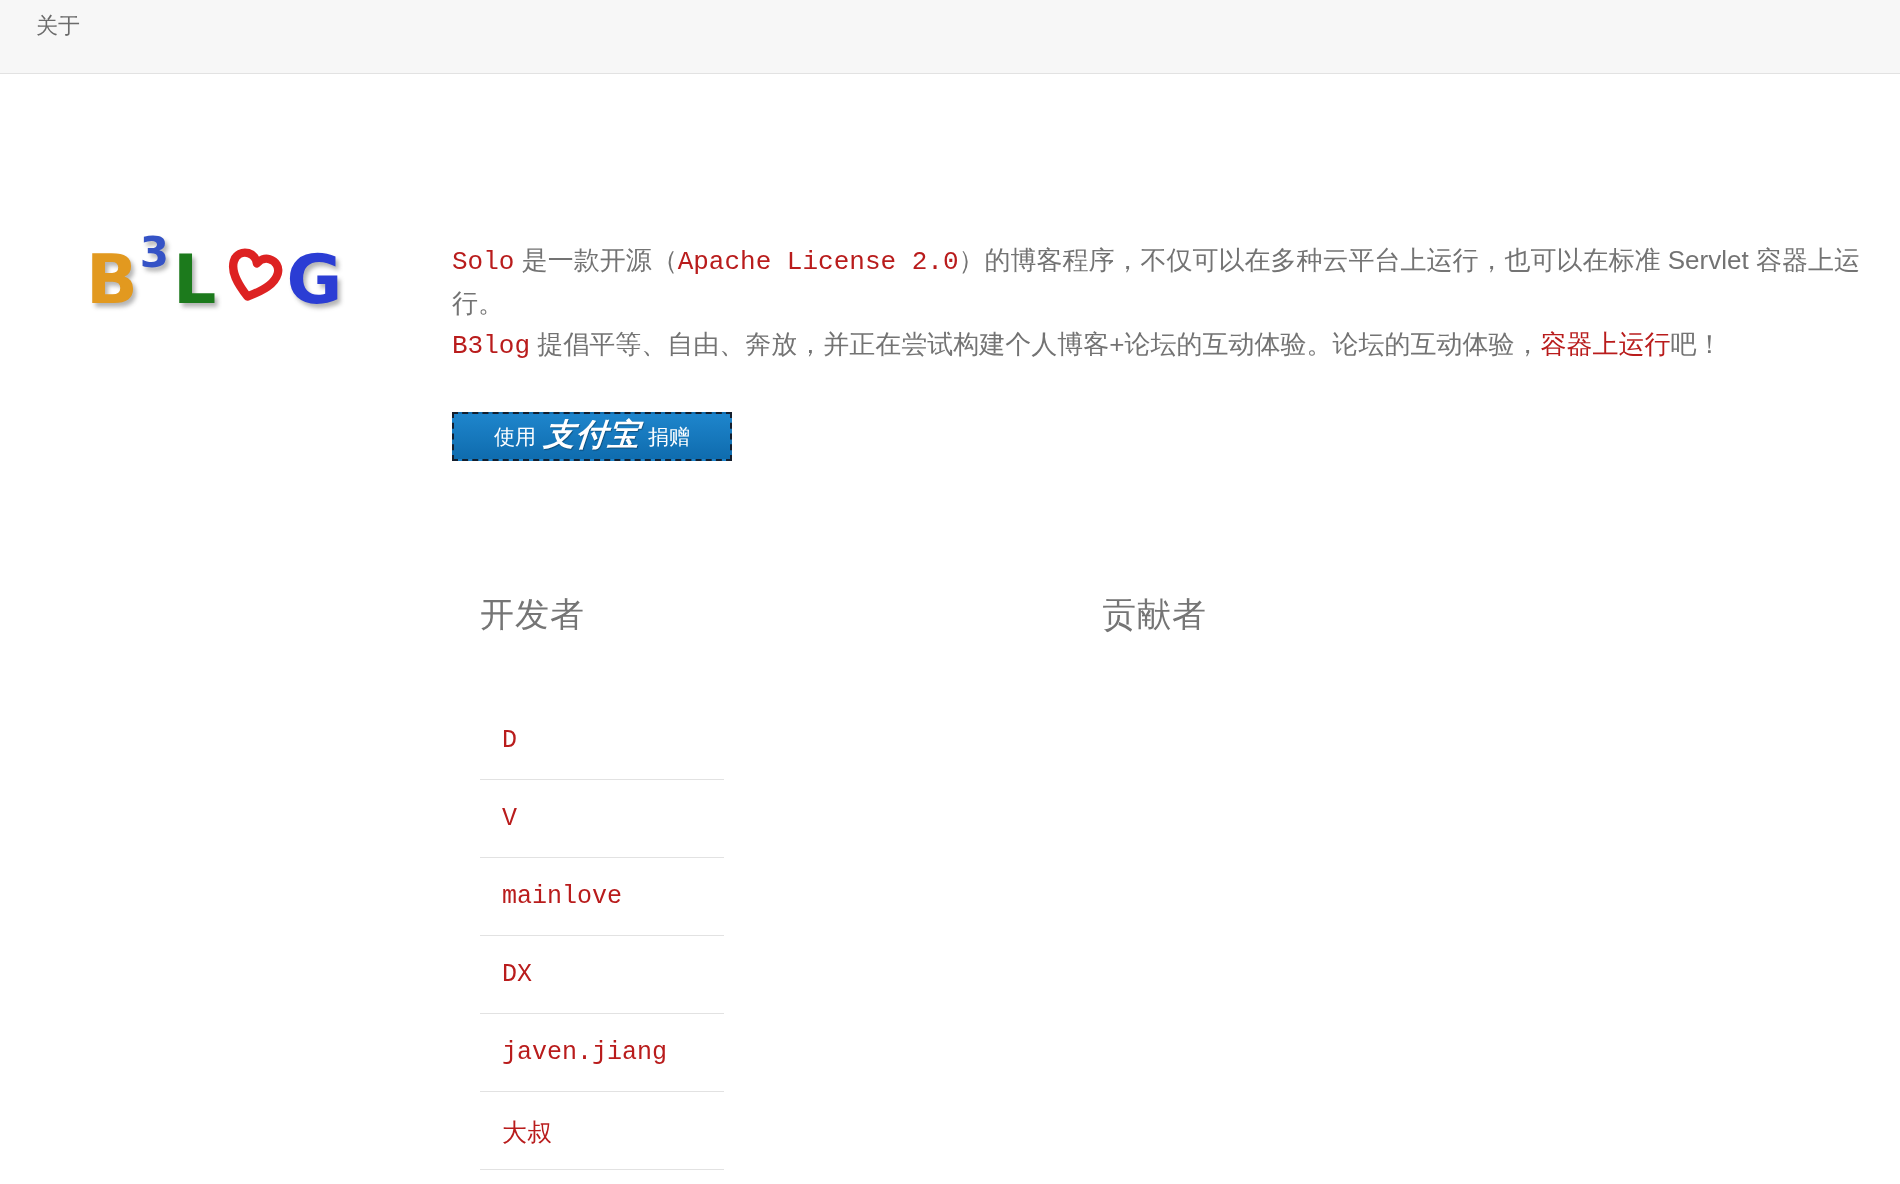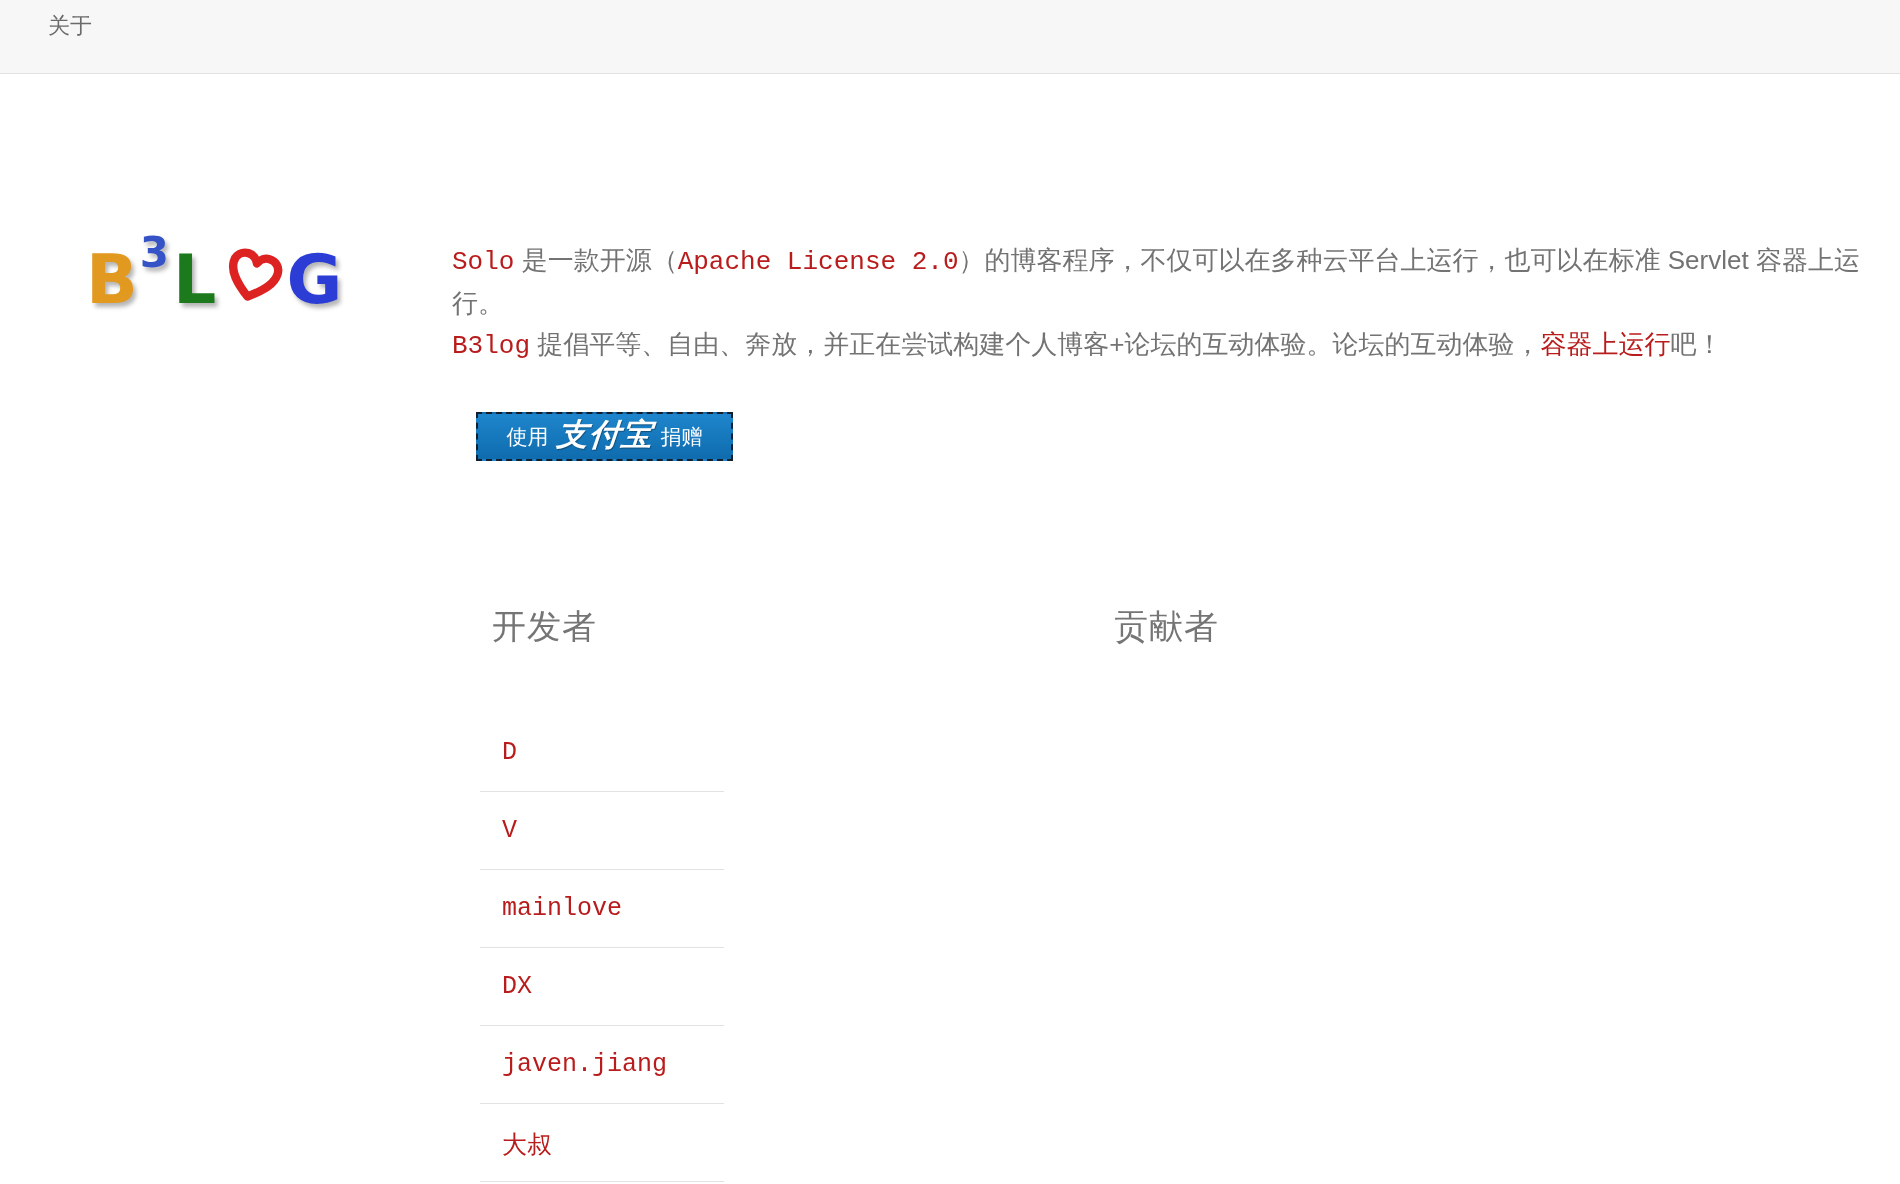--- a/index.html
+++ b/index.html
@@ -5,21 +5,21 @@
   html,body { margin:0; padding:0; background:#ffffff; }
   body { font-family:"Liberation Sans", sans-serif; }
   .page { position:relative; width:1900px; height:1184px; background:#ffffff; overflow:hidden; }
 
   
   .topbar {
     position:absolute; left:0; top:0; right:0; height:74px;
     background:#f7f7f7; border-bottom:1px solid #e2e2e2; box-sizing:border-box;
   }
   .topbar-title {
-    position:absolute; left:48px; top:11px;
+    position:absolute; left:36px; top:11px;
     font-size:22px; color:#6b6b6b;
   }
 
   
   .page-heading {
     position:absolute; left:452px; top:146px; margin:0;
     font-size:38px; font-weight:400; color:#8a8a8a; letter-spacing:1px;
   }
 
   
@@ -40,40 +40,40 @@
   
   .intro {
     position:absolute; left:452px; top:240px; width:1408px;
     font-size:26px; line-height:41px; color:#737373;
   }
   .intro p { margin:0; }
   a.link { color:#b91c1c; text-decoration:none; cursor:pointer;font-family:Liberation Mono, monospace; }
 
   
   .donate {
-    position:absolute; left:476px; top:412px; width:257px; height:49px;
+    position:absolute; left:452px; top:412px; width:280px; height:49px;
     box-sizing:border-box;
     background:linear-gradient(#1e85cc, #0f6cae);
     border:2px dashed #141f2e;
     color:#ffffff; cursor:pointer;
     display:flex; align-items:center; justify-content:center;
   }
   .donate .dsmall { font-size:21px; }
   .donate .dbrand {
     font-size:31px; font-weight:bold; font-style:italic;
     margin:0 8px; transform:skewX(-5deg); letter-spacing:1px;
     text-shadow:1px 1px 1px rgba(0,0,0,0.35);
     position:relative; top:-2px;
   }
 
   
   .col { position:absolute; top:592px; width:244px; }
   .col-dev { left:480px; }
   .col-contrib { left:1102px; }
-  .col h2 { margin:12px; font-size:34px; font-weight:400; color:#757575; letter-spacing:1px; }
+  .col h2 { margin:0; font-size:34px; font-weight:400; color:#757575; letter-spacing:1px; }
   .col ul { list-style:none; margin:64px 0 0 0; padding:0; }
   .col-contrib ul { margin-left:13px; }
   .col li {
     height:78px; box-sizing:border-box; padding:24px 0 0 22px;
     border-bottom:1px solid #e2e2e2;
   }
   .col li a { font-size:25px; }
 </style>
 </head>
 <body>

